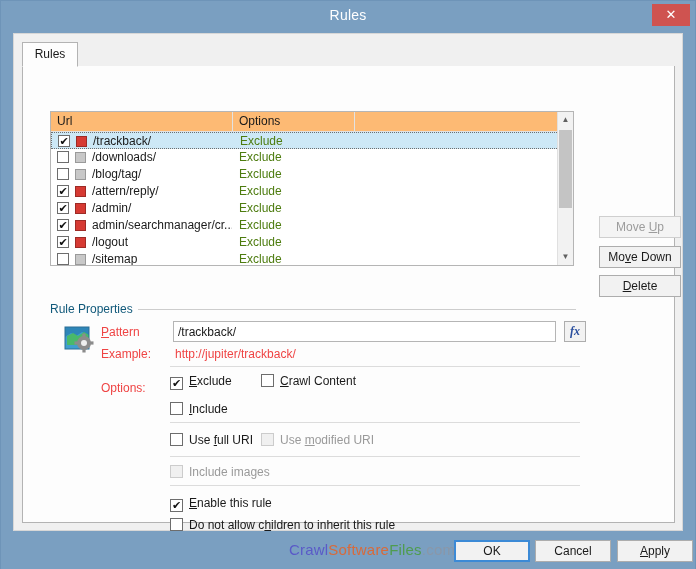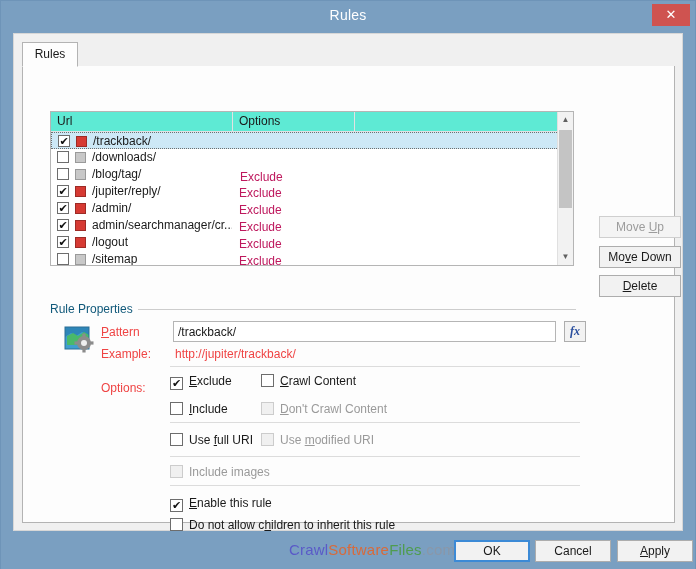--- a/index.html
+++ b/index.html
@@ -114,21 +114,21 @@
     background: #ffffff;
     border: 1px solid #b5b5b5;
     box-sizing: border-box;
     overflow: hidden;
   }
   .lv-header {
     position: absolute;
     left: 0; top: 0;
     width: 522px;
     height: 20px;
-    background: #5eead4;
+    background: #fdba74;
     border-bottom: 1px solid #e2e2e2;
     box-sizing: border-box;
   }
   .lv-col {
     position: absolute;
     top: 0;
     height: 19px;
     line-height: 19px;
     font-size: 12px;
     color: #1a1a1a;
@@ -193,23 +193,22 @@
     white-space: nowrap;
     overflow: hidden;
   }
   .lv-opt {
     position: absolute;
     left: 188px; top: 0;
     width: 120px;
     height: 17px;
     line-height: 17px;
     font-size: 12px;
-    color: #be185d;
+    color: #4d7c0f;
     white-space: nowrap;
-    margin-top: 36px;
   }
   
   .scrollbar {
     position: absolute;
     right: 0; top: 0;
     width: 16px;
     height: 153px;
     background: #f2f2f2;
     border-left: 1px solid #e0e0e0;
     box-sizing: border-box;
@@ -433,21 +432,21 @@
             </div>
             <div class="lv-row">
               <div class="lv-cb"></div>
               <div class="lv-icon gray"></div>
               <div class="lv-url">/blog/tag/</div>
               <div class="lv-opt">Exclude</div>
             </div>
             <div class="lv-row">
               <div class="lv-cb">✔</div>
               <div class="lv-icon red"></div>
-              <div class="lv-url">/jupiter/reply/</div>
+              <div class="lv-url">/attern/reply/</div>
               <div class="lv-opt">Exclude</div>
             </div>
             <div class="lv-row">
               <div class="lv-cb">✔</div>
               <div class="lv-icon red"></div>
               <div class="lv-url">/admin/</div>
               <div class="lv-opt">Exclude</div>
             </div>
             <div class="lv-row">
               <div class="lv-cb">✔</div>
@@ -517,23 +516,20 @@
 
       <div class="chk" style="left:147px; top:308px">
         <span class="box">✔</span><span><u>E</u>xclude</span>
       </div>
       <div class="chk" style="left:238px; top:308px">
         <span class="box"></span><span><u>C</u>rawl Content</span>
       </div>
       <div class="chk" style="left:147px; top:336px">
         <span class="box"></span><span><u>I</u>nclude</span>
       </div>
-      <div class="chk dim" style="left:238px; top:336px">
-        <span class="box"></span><span><u>D</u>on't Crawl Content</span>
-      </div>
 
       <div class="chk" style="left:147px; top:367px">
         <span class="box"></span><span>Use <u>f</u>ull URI</span>
       </div>
       <div class="chk dim" style="left:238px; top:367px">
         <span class="box"></span><span>Use <u>m</u>odified URI</span>
       </div>
 
       <div class="chk dim" style="left:147px; top:399px">
         <span class="box"></span><span>Include ima<u>g</u>es</span>

